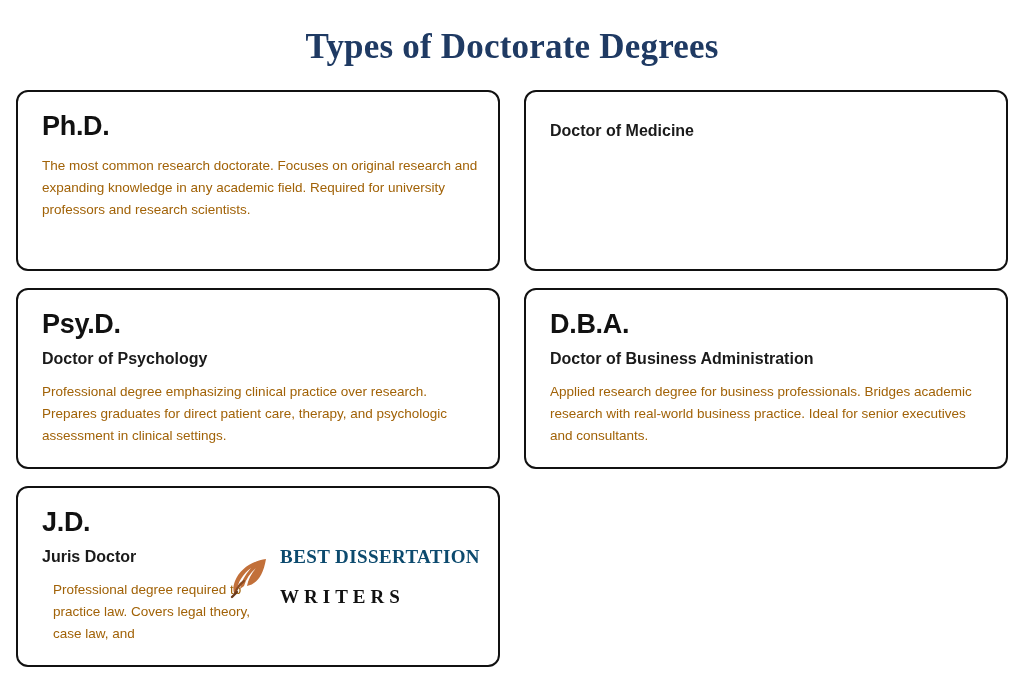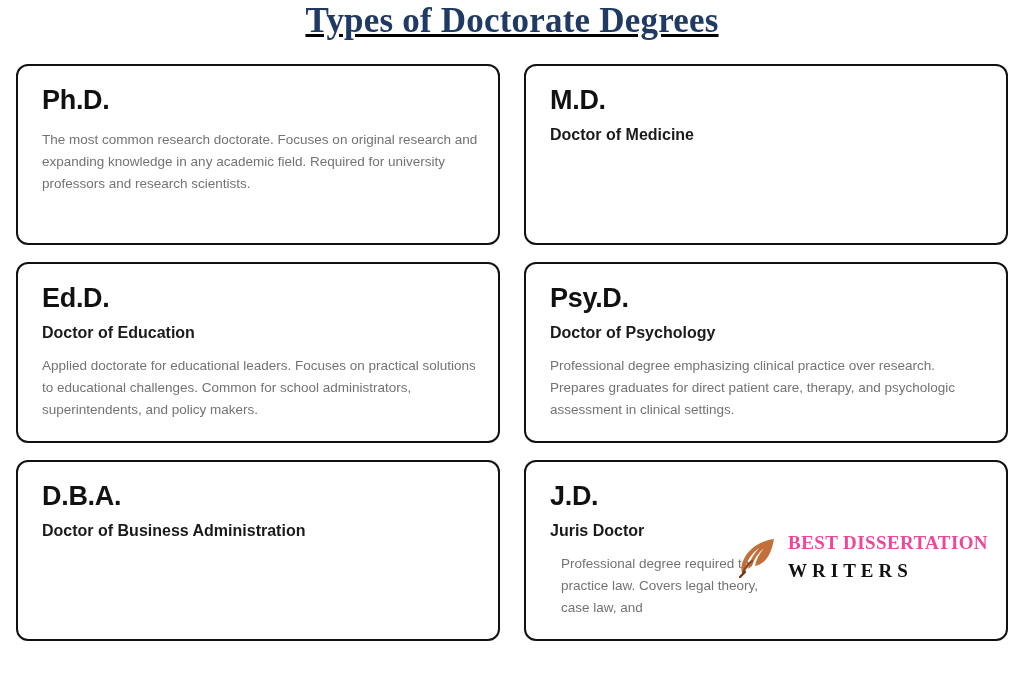--- a/index.html
+++ b/index.html
@@ -15,21 +15,21 @@
   }
   .page {
     position: relative;
     width: 1024px;
     height: 683px;
     box-sizing: border-box;
     padding: 0 16px;
   }
   .header {
     text-align: center;
-    text-decoration: underline;
+    padding-top: 26px;
   }
   .title {
     font-family: "Liberation Serif", serif;
     font-size: 35px;
     font-weight: bold;
     color: #1f3a63;
     letter-spacing: 0.2px;
     margin: 0;
     line-height: 1.2;
   }
@@ -66,21 +66,21 @@
   }
   .full {
     font-size: 16px;
     font-weight: bold;
     color: #1a1a1a;
     margin: 9px 0 0 0;
     line-height: 1.2;
   }
   .desc {
     font-size: 13.5px;
-    color: #737373;
+    color: #a16207;
     margin: 13px 0 0 0;
     line-height: 1.65;
     max-width: 440px;
   }
   .card.has-logo .desc {
     max-width: 205px;
     margin-left: 11px;
   }
   .logo {
     position: absolute;
@@ -97,70 +97,65 @@
   }
   .logo-text {
     display: flex;
     flex-direction: column;
     justify-content: center;
   }
   .logo-line1 {
     font-family: "Liberation Serif", serif;
     font-size: 19px;
     font-weight: bold;
-    color: #ec4899;
+    color: #0c4a6e;
     letter-spacing: 0.4px;
     line-height: 1.1;
   }
   .logo-line2 {
     font-family: "Liberation Serif", serif;
     font-size: 19px;
     font-weight: bold;
     color: #111111;
     letter-spacing: 5px;
     line-height: 1.2;
-    margin-top: 6px;
+    margin-top: 18px;
   }
 </style>
 </head>
 <body>
 
 <div class="page">
 
   <div class="header">
     <h1 class="title">Types of Doctorate Degrees</h1>
   </div>
 
   <div class="grid">
 
     <div class="card">
       <div class="abbr">Ph.D.</div>
       <div class="desc">The most common research doctorate. Focuses on original research and expanding knowledge in any academic field. Required for university professors and research scientists.</div>
     </div>
 
     <div class="card">
-      <div class="abbr">M.D.</div>
       <div class="full">Doctor of Medicine</div>
     </div>
 
-    <div class="card">
-      <div class="abbr">Ed.D.</div>
-      <div class="full">Doctor of Education</div>
-      <div class="desc">Applied doctorate for educational leaders. Focuses on practical solutions to educational challenges. Common for school administrators, superintendents, and policy makers.</div>
-    </div>
 
     <div class="card">
       <div class="abbr">Psy.D.</div>
       <div class="full">Doctor of Psychology</div>
       <div class="desc">Professional degree emphasizing clinical practice over research. Prepares graduates for direct patient care, therapy, and psychologic assessment in clinical settings.</div>
     </div>
 
     <div class="card">
       <div class="abbr">D.B.A.</div>
       <div class="full">Doctor of Business Administration</div>
+      <div class="desc">Applied research degree for business professionals. Bridges academic research with real-world business practice. Ideal for senior executives and consultants.</div>
     </div>
 
     <div class="card has-logo">
       <div class="abbr">J.D.</div>
       <div class="full">Juris Doctor</div>
       <div class="desc">Professional degree required to practice law. Covers legal theory, case law, and</div>
 
       <div class="logo">
         <span class="logo-mark">
           <svg viewBox="0 0 46 46" width="46" height="46" aria-hidden="true">

